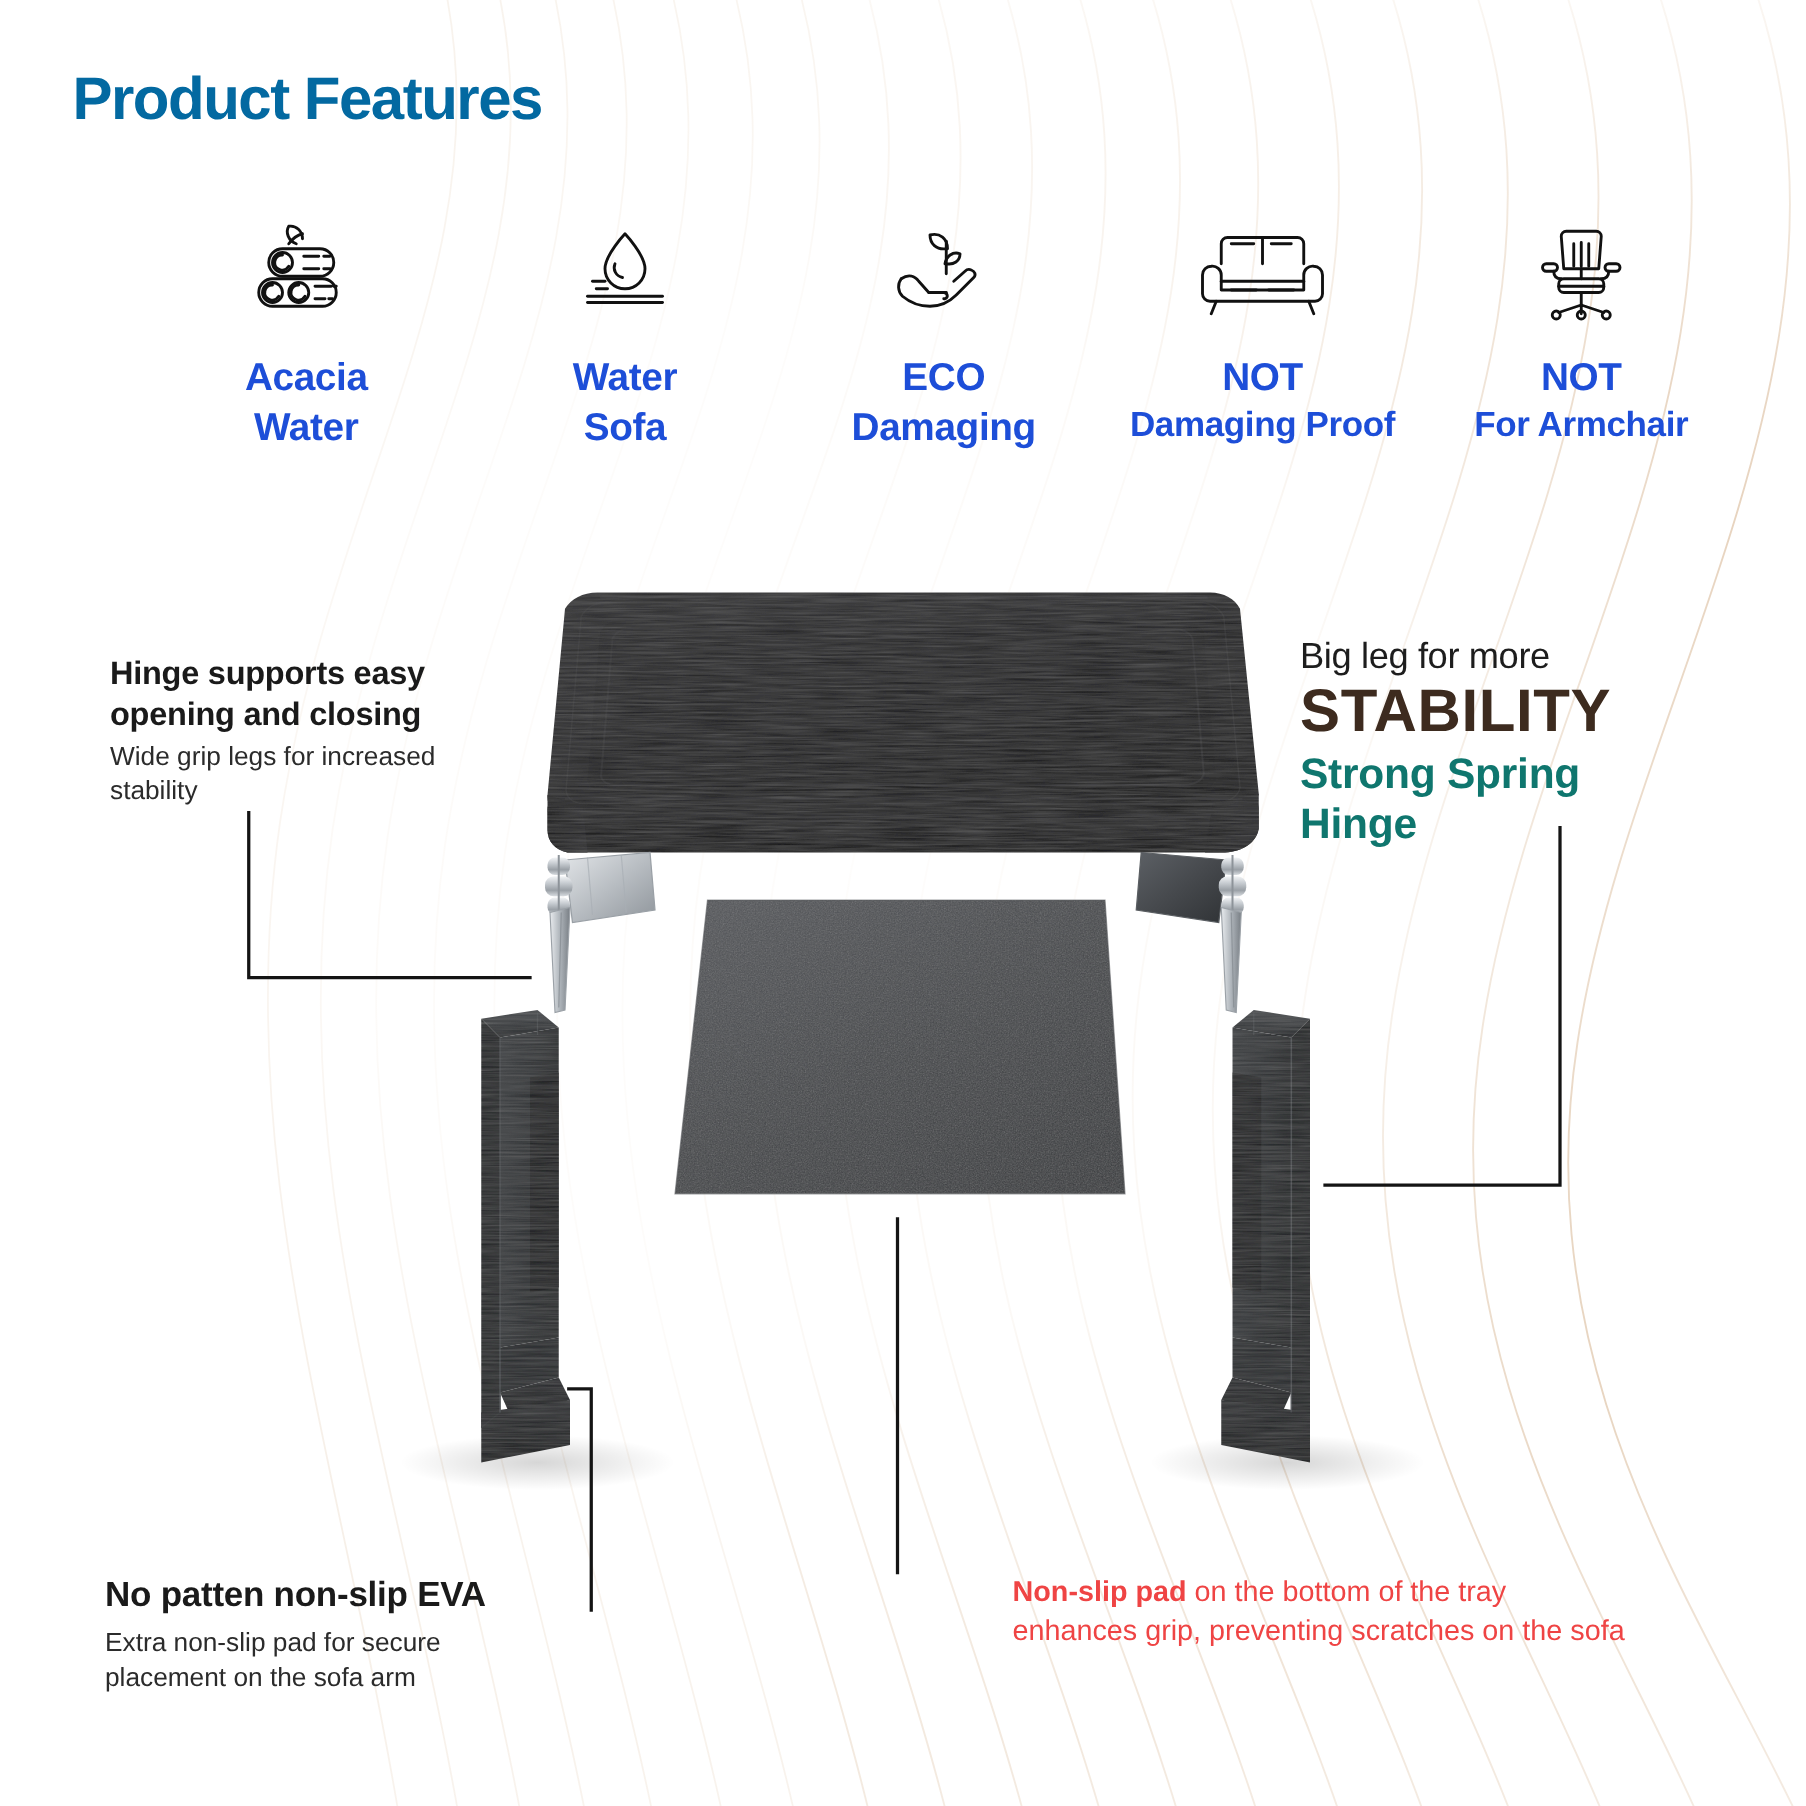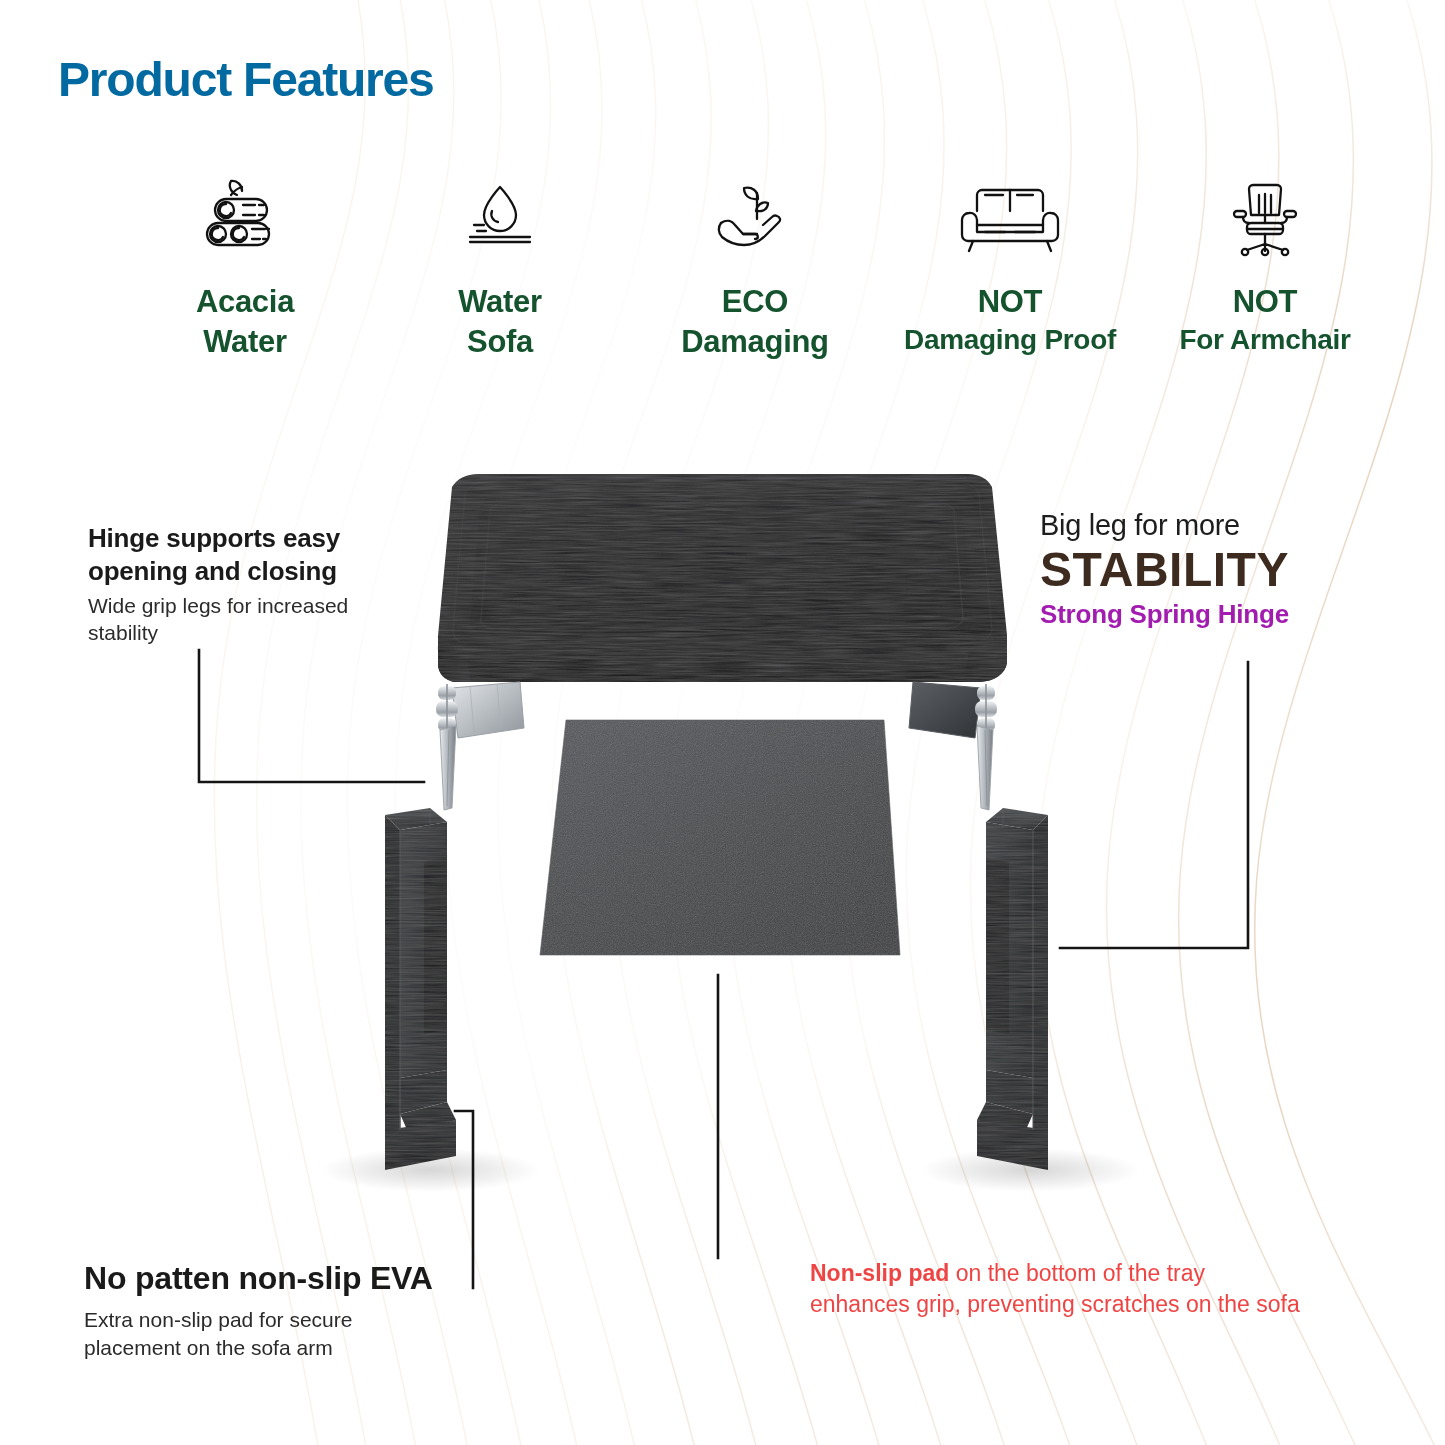--- a/index.html
+++ b/index.html
@@ -26,42 +26,42 @@
     position:absolute; left:130px; top:168px; width:1250px;
     display:flex; justify-content:space-between; align-items:flex-start;
     z-index:5;
   }
   .feature-item {
     display:flex; flex-direction:column; align-items:center;
     width:230px; text-align:center;
   }
   .feature-icon { height:96px; display:flex; align-items:center; justify-content:center; }
   .feature-label {
-    margin-top:18px; font-size:31px; font-weight:700; color:#14532d;
+    margin-top:18px; font-size:31px; font-weight:700; color:#1d4ed8;
     line-height:1.30; letter-spacing:-0.3px;
   }
   .feature-label .l2 { display:block; }
   .feature-label.small-second .l2 { font-size:28px; }
 
   
   #product-stage { position:absolute; left:0; top:430px; width:1445px; height:800px; z-index:3; }
 
   
   .callout { position:absolute; z-index:6; }
   .callout-title { font-size:26px; font-weight:700; color:#1a1a1a; line-height:1.26; letter-spacing:-0.2px; }
   .callout-sub   { font-size:21px; font-weight:400; color:#2b2b2b; line-height:1.30; margin-top:4px; }
 
   #callout-hinge  { left:88px;  top:522px; width:330px; }
   #callout-stability { left:1040px; top:508px; width:300px; text-align:left; }
   #callout-stability .cs-pre  { font-size:29px; font-weight:400; color:#1d1d1d; line-height:1.2; letter-spacing:-0.3px; }
   #callout-stability .cs-big  { font-size:48px; font-weight:700; color:#3d2b1f; line-height:1.12; letter-spacing:0.5px; }
-  #callout-stability .cs-post { font-size:26px; font-weight:600; color:#a21caf; line-height:1.2; margin-top:2px; letter-spacing:-0.2px; }
+  #callout-stability .cs-post { font-size:34px; font-weight:600; color:#0f766e; line-height:1.2; margin-top:2px; letter-spacing:-0.2px; }
 
   #callout-eva { left:84px; top:1258px; width:420px; }
-  #callout-eva .callout-title { font-size:32px; }
+  #callout-eva .callout-title { font-size:28px; }
   #callout-eva .callout-sub { font-size:21px; margin-top:8px; }
 
   #callout-pad { left:810px; top:1258px; width:500px; }
   #callout-pad .pad-text { font-size:23px; font-weight:400; color:#ef4444; line-height:1.36; }
   #callout-pad .pad-text b { font-weight:700; }
 
   
   #leaders { position:absolute; inset:0; z-index:4; pointer-events:none; }
 </style>
 </head>

